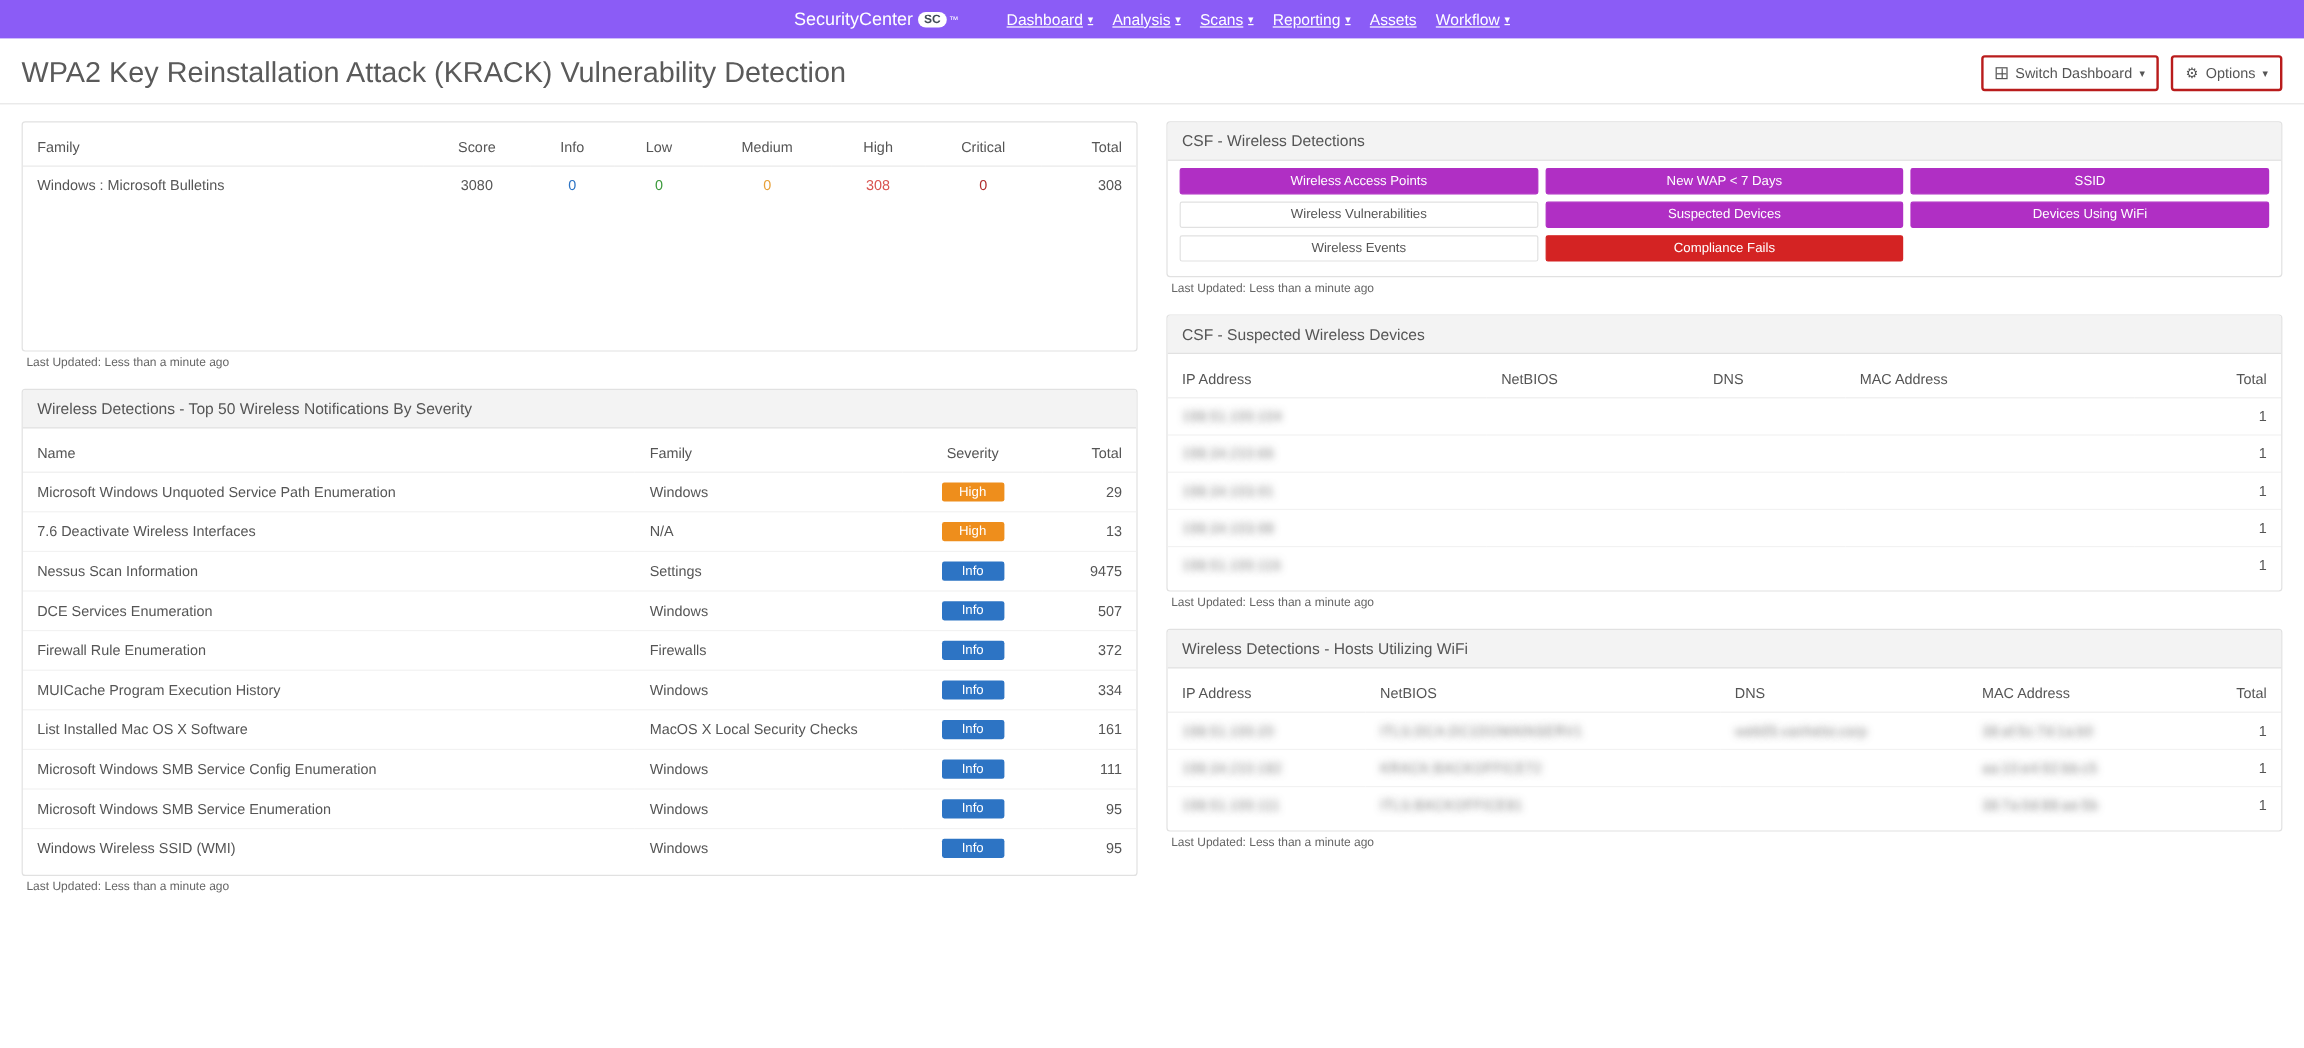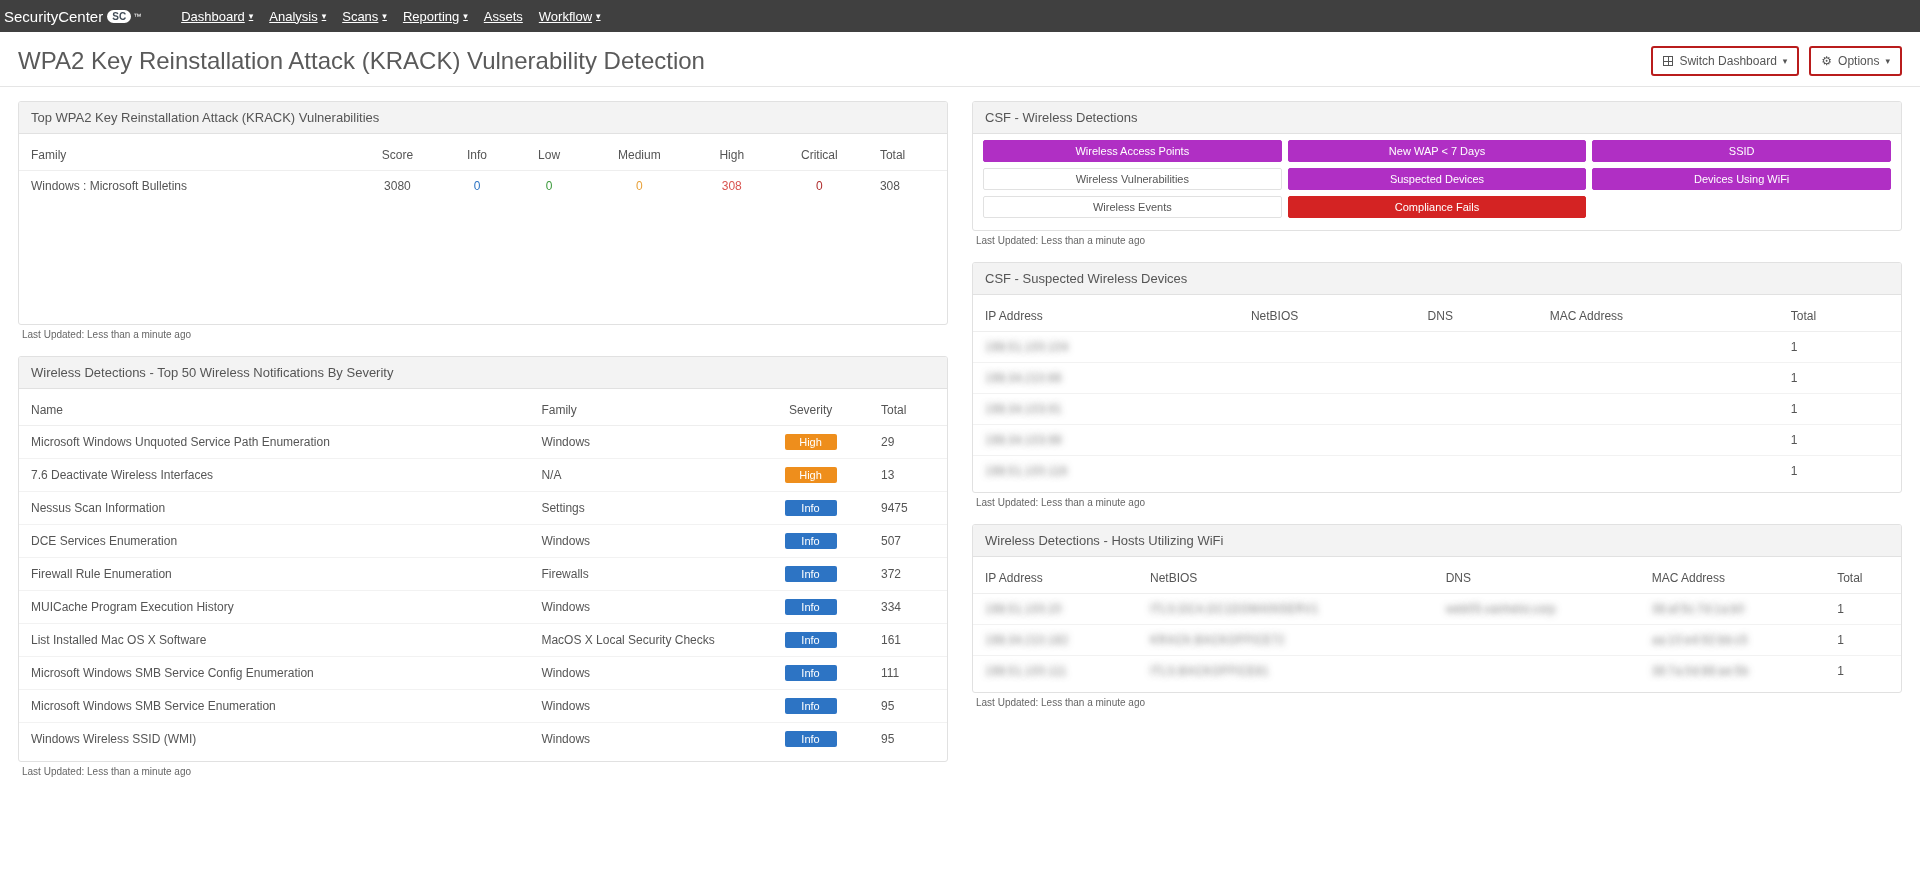--- a/index.html
+++ b/index.html
@@ -1,18 +1,18 @@
 <!DOCTYPE html>
 <html><head>
 <meta charset="utf-8">
 <style>
   * { box-sizing: border-box; margin:0; padding:0; }
   body { font-family: "Helvetica Neue", Arial, sans-serif; background:#fff; color:#333; font-size:13px; }
   
-  .topnav { background:#404040; height:32px; display:flex; align-items:center; padding:0 4px; color:#fff; }
+  .topnav { background:#8b5cf6; height:32px; display:flex; align-items:center; padding:0 24px; color:#fff;justify-content:center; }
   .brand { display:flex; align-items:center; font-size:15px; font-weight:300; margin-right:40px; white-space:nowrap; }
   .brand-pill { background:#fff; color:#414c57; font-weight:700; font-size:10px; border-radius:8px; padding:1px 5px; margin-left:4px; }
   .brand-tm { font-size:8px; vertical-align:top; margin-left:2px; }
   .navitems { display:flex; gap:16px;text-decoration:underline; }
   .navitem { color:#fff; font-size:13px; cursor:pointer; display:flex; align-items:center; gap:4px; }
   .caret { font-size:9px; }
   
   .page-header { display:flex; align-items:center; justify-content:space-between; padding:14px 18px 10px 18px; border-bottom:1px solid #e5e5e5; }
   .page-title { font-size:24px; font-weight:300; color:#5a5a5a; }
   .page-actions { display:flex; gap:10px; }
@@ -24,21 +24,21 @@
   
   .panel { border:1px solid #e1e1e1; border-radius:3px; background:#fff; overflow:hidden; }
   .panel-header { background:#f3f3f3; border-bottom:1px solid #e1e1e1; padding:8px 12px; font-size:13px; color:#555; }
   .panel-body { padding:6px 0; }
   .last-updated { font-size:10px; color:#666; padding:4px 4px 2px 4px; }
   
   table { width:100%; border-collapse:collapse; font-size:12px; }
   th { text-align:left; font-weight:400; color:#555; padding:8px 12px; border-bottom:1px solid #eee; }
   td { padding:8px 12px; border-bottom:1px solid #f2f2f2; color:#555; }
   tbody tr:last-child td { border-bottom:none; }
-  .num { }
+  .num { text-align:right; }
   .center { text-align:center; }
   .c-info { color:#2d74c4; }
   .c-low  { color:#3c9a3c; }
   .c-med  { color:#e8a13a; }
   .c-high { color:#d9534f; }
   .c-crit { color:#b02e2e; }
   .blur { color:transparent; text-shadow:0 0 6px rgba(80,80,80,0.7); user-select:none; }
   
   .sev { display:inline-block; min-width:52px; text-align:center; color:#fff; border-radius:2px; padding:2px 8px; font-size:11px; }
   .sev-high { background:#ee8e1c; }
@@ -106,21 +106,20 @@
     </button>
   </div>
 </div>
 
 <div class="content">
 
   <div class="col">
 
     <div>
     <div class="panel">
-      <div class="panel-header">Top WPA2 Key Reinstallation Attack (KRACK) Vulnerabilities</div>
       <div class="panel-body" style="min-height:190px;">
         <table>
           <thead>
             <tr>
               <th style="width:36%">Family</th>
               <th class="center">Score</th>
               <th class="center">Info</th>
               <th class="center">Low</th>
               <th class="center">Medium</th>
               <th class="center">High</th>

